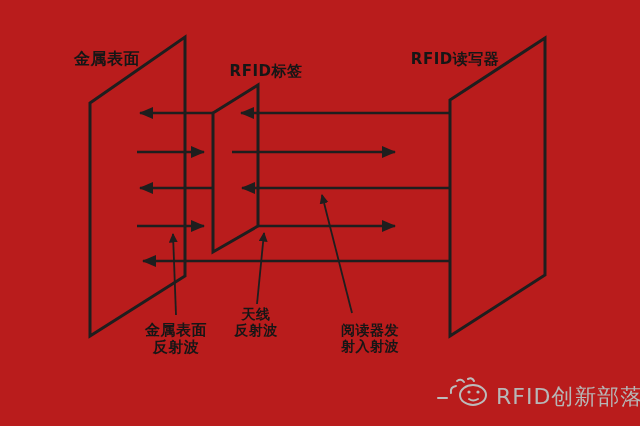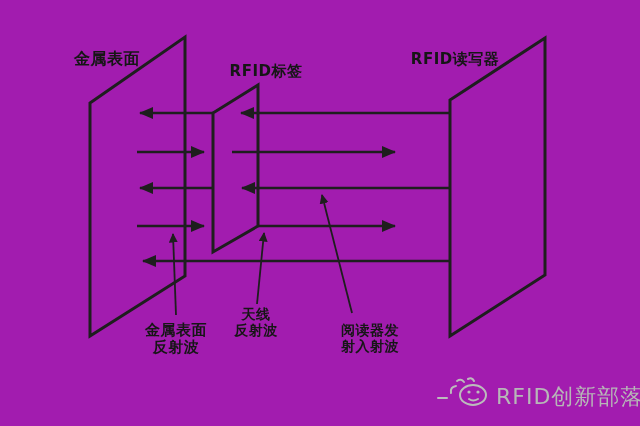--- a/index.html
+++ b/index.html
@@ -1,19 +1,19 @@
 <!DOCTYPE html>
 <html><head>
 <meta charset="utf-8">
 <style>
   html,body{margin:0;padding:0;background:#ffffff;}
   .stage{
     position:relative;
     width:640px;height:426px;
-    background:#a21caf;
+    background:#b91c1c;
     overflow:hidden;
     font-family:"DejaVu Sans","Liberation Sans",sans-serif;
   }
   svg{display:block;}
   .panel{fill:none;stroke:#1e1e1e;stroke-width:3;stroke-linejoin:miter;}
   .wave{stroke:#1e1e1e;stroke-width:2.6;}
   .callout{stroke:#1e1e1e;stroke-width:1.8;}
   .lbl{font-family:"DejaVu Sans","Liberation Sans",sans-serif;font-weight:700;fill:#161616;letter-spacing:0.5px;}
   .lbl-lg{font-size:16px;}
   .lbl-md{font-size:15px;}

